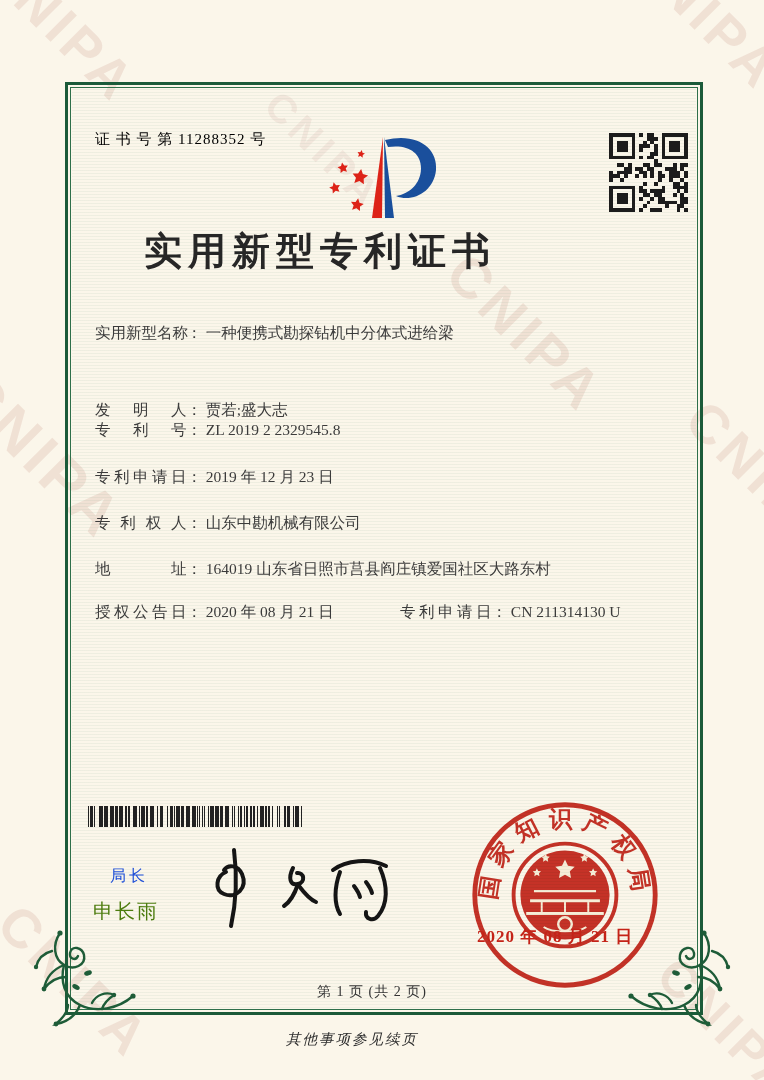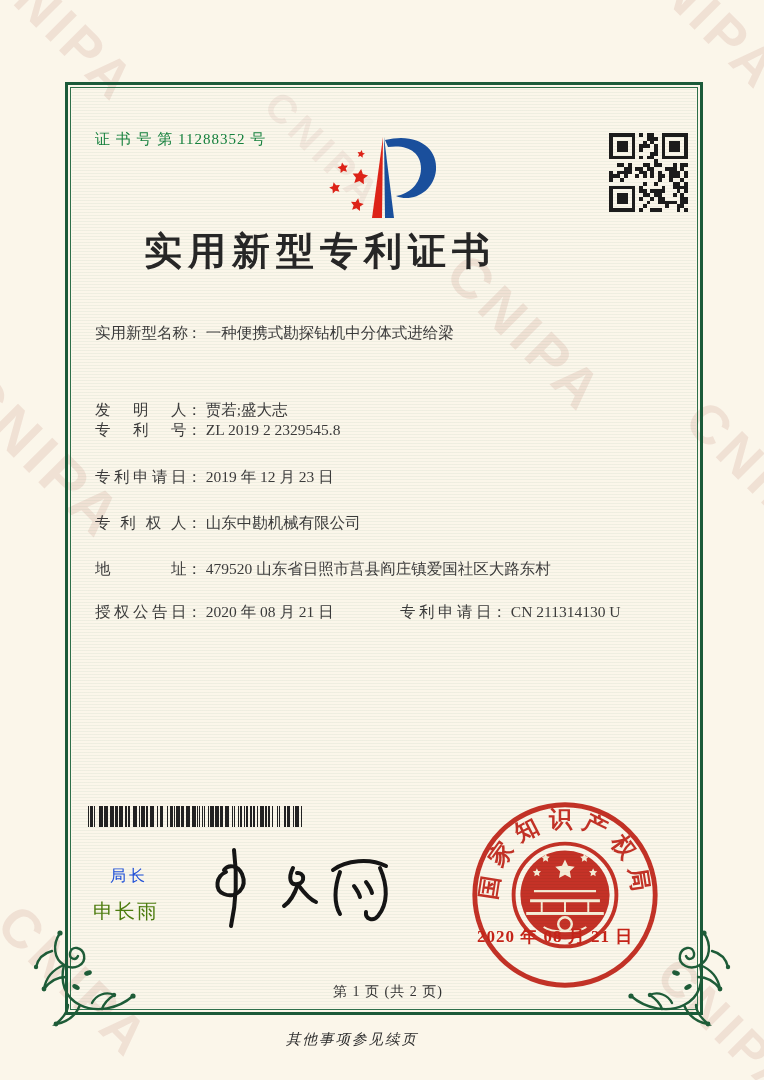--- a/index.html
+++ b/index.html
@@ -28,21 +28,21 @@
     position:absolute; inset:2px; border:1px solid #2e6f4a;
   }
   .texture{
     position:absolute; inset:4px;
     background:repeating-linear-gradient(180deg,
       rgba(128,166,142,0.10) 0px, rgba(128,166,142,0.10) 1px,
       rgba(255,255,255,0) 1px, rgba(255,255,255,0) 3px);
   }
   .cert-no{
     position:absolute; left:95px; top:130px; z-index:2;
-    font-size:15px; letter-spacing:1px; color:#15803d;
+    font-size:15px; letter-spacing:1px; color:#000000;
   }
   .logo{ position:absolute; left:314px; top:118px; z-index:2; }
   .qr{ position:absolute; left:609px; top:133px; z-index:2; }
   .title{
     position:absolute; left:65px; top:226px; width:510px; z-index:2;
     text-align:center; font-size:38px; font-weight:700;
     letter-spacing:6px; color:#262626;
   }
   .fields{ position:absolute; left:95px; top:320px; width:575px; z-index:2; }
   .frow{ position:absolute; left:0; white-space:nowrap; font-size:15.5px; color:#3b3b3b; }
@@ -63,21 +63,21 @@
   .sig-title{ position:absolute; left:110px; top:866px; z-index:2; font-size:16px; letter-spacing:3px; color:#1d4ed8;}
   .sig-name{ position:absolute; left:93px; top:898px; z-index:2; font-size:20px; letter-spacing:2px; color:#4d7c0f;}
   .signature{ position:absolute; left:198px; top:842px; z-index:2; }
   .seal{ position:absolute; left:468px; top:798px; z-index:3; mix-blend-mode:multiply; }
   .seal-date{
     position:absolute; left:477px; top:925px; z-index:4;
     font-size:17px; font-weight:600; color:#c42318; letter-spacing:1px;
     white-space:nowrap;
   }
   .page-info{
-    position:absolute; left:69px; top:983px; width:638px; z-index:2;
+    position:absolute; left:53px; top:983px; width:638px; z-index:2;
     text-align:center; font-size:14px; color:#333; letter-spacing:1px;
   }
   .continuation{
     position:absolute; left:0; top:1030px; width:704px; z-index:2;
     text-align:center; font-size:14.5px; color:#2e2e2e; font-style:italic; letter-spacing:2px;
   }
   .ornament{ position:absolute; z-index:2; }
   .orn-bl{ left:30px; top:925px; }
   .orn-br{ left:624px; top:925px; transform:scaleX(-1); }
 </style>
@@ -341,21 +341,21 @@
     </svg>
 
   <div class="title">实用新型专利证书</div>
 
   <div class="fields">
     <div class="frow r1"><span class="flabel">实用新型名称</span><span>：</span> <span>一种便携式勘探钻机中分体式进给梁</span></div>
     <div class="frow r2"><span class="flabel">发明人</span><span>：</span> <span>贾若;盛大志</span></div>
     <div class="frow r3"><span class="flabel">专利号</span><span>：</span> <span>ZL 2019 2 2329545.8</span></div>
     <div class="frow r4"><span class="flabel">专利申请日</span><span>：</span> <span>2019 年 12 月 23 日</span></div>
     <div class="frow r5"><span class="flabel">专利权人</span><span>：</span> <span>山东中勘机械有限公司</span></div>
-    <div class="frow r6"><span class="flabel">地址</span><span>：</span> <span>479520 山东省日照市莒县阎庄镇爱国社区大路东村</span></div>
+    <div class="frow r6"><span class="flabel">地址</span><span>：</span> <span>164019 山东省日照市莒县阎庄镇爱国社区大路东村</span></div>
     <div class="frow r7">
       <span class="flabel">授权公告日</span><span>：</span> <span>2020 年 08 月 21 日</span>
       <span class="grant-no"><span class="flabel">专利申请日</span><span>：</span> <span>CN 211314130 U</span></span>
     </div>
   </div>
 
 
   <svg class="barcode" id="barcode" width="218" height="21" viewBox="0 0 218 21" shape-rendering="crispEdges">
       <rect x="0" y="0" width="1" height="21" fill="#222"></rect>
       <rect x="2" y="0" width="3" height="21" fill="#222"></rect>

